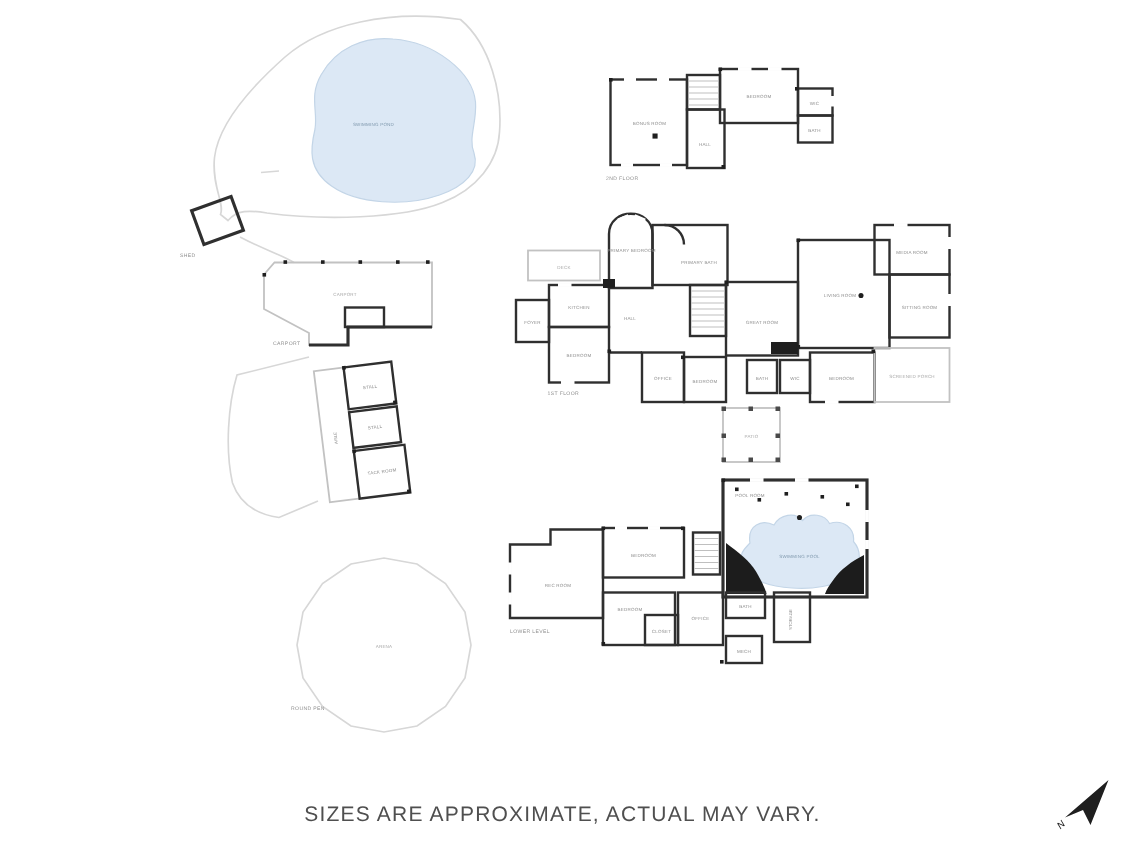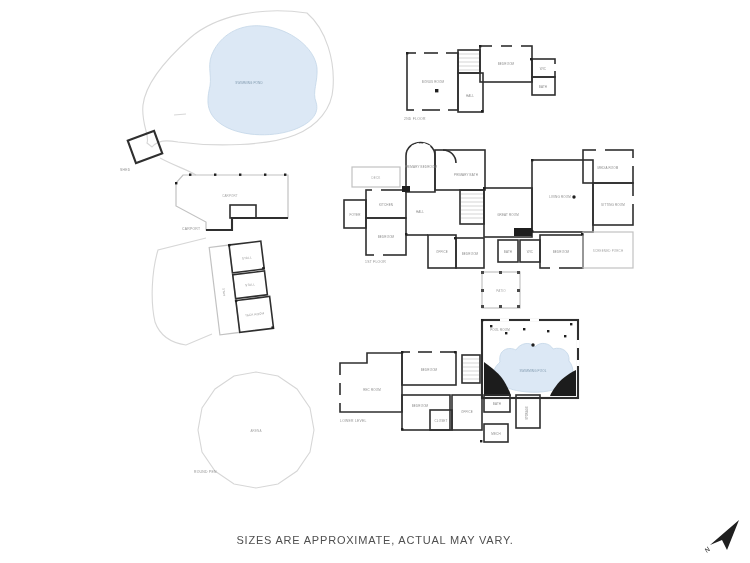--- a/index.html
+++ b/index.html
@@ -17,21 +17,21 @@
   .wl{fill:none;stroke:#c2c2c2;stroke-width:1.2;}
   .site{fill:none;stroke:#d7d7d7;stroke-width:1.1;}
   .water{fill:#dce8f5;stroke:#c3d5e7;stroke-width:.8;}
   .rock{fill:#1c1c1c;}
   .jamb{fill:#1f1f1f;}
   .post{fill:#4a4a4a;}
   .hatch{stroke:#b8b8b8;stroke-width:.6;fill:none;}
   .gap{stroke:#ffffff;stroke-width:2.6;}
   .blk{fill:#1f1f1f;}
   .footer{position:absolute;left:0;right:0;top:534px;text-align:center;
-          font-size:11px;letter-spacing:.8px;color:#4f4f4f;}
+          font-size:14px;letter-spacing:.8px;color:#4f4f4f;}
 </style>
 </head>
 <body>
 
 <div id="canvas">
 <svg id="plan-svg" width="750" height="563" viewBox="0 0 750 563">
 
   <g>
     <path class="site" d="M 307,13 C 260,6 215,16 190,38 C 172,54 146,80 143,105 C 141,124 150,136 147,143
          L 152,147 C 158,140 166,140 178,142 C 215,147 268,146 295,135

